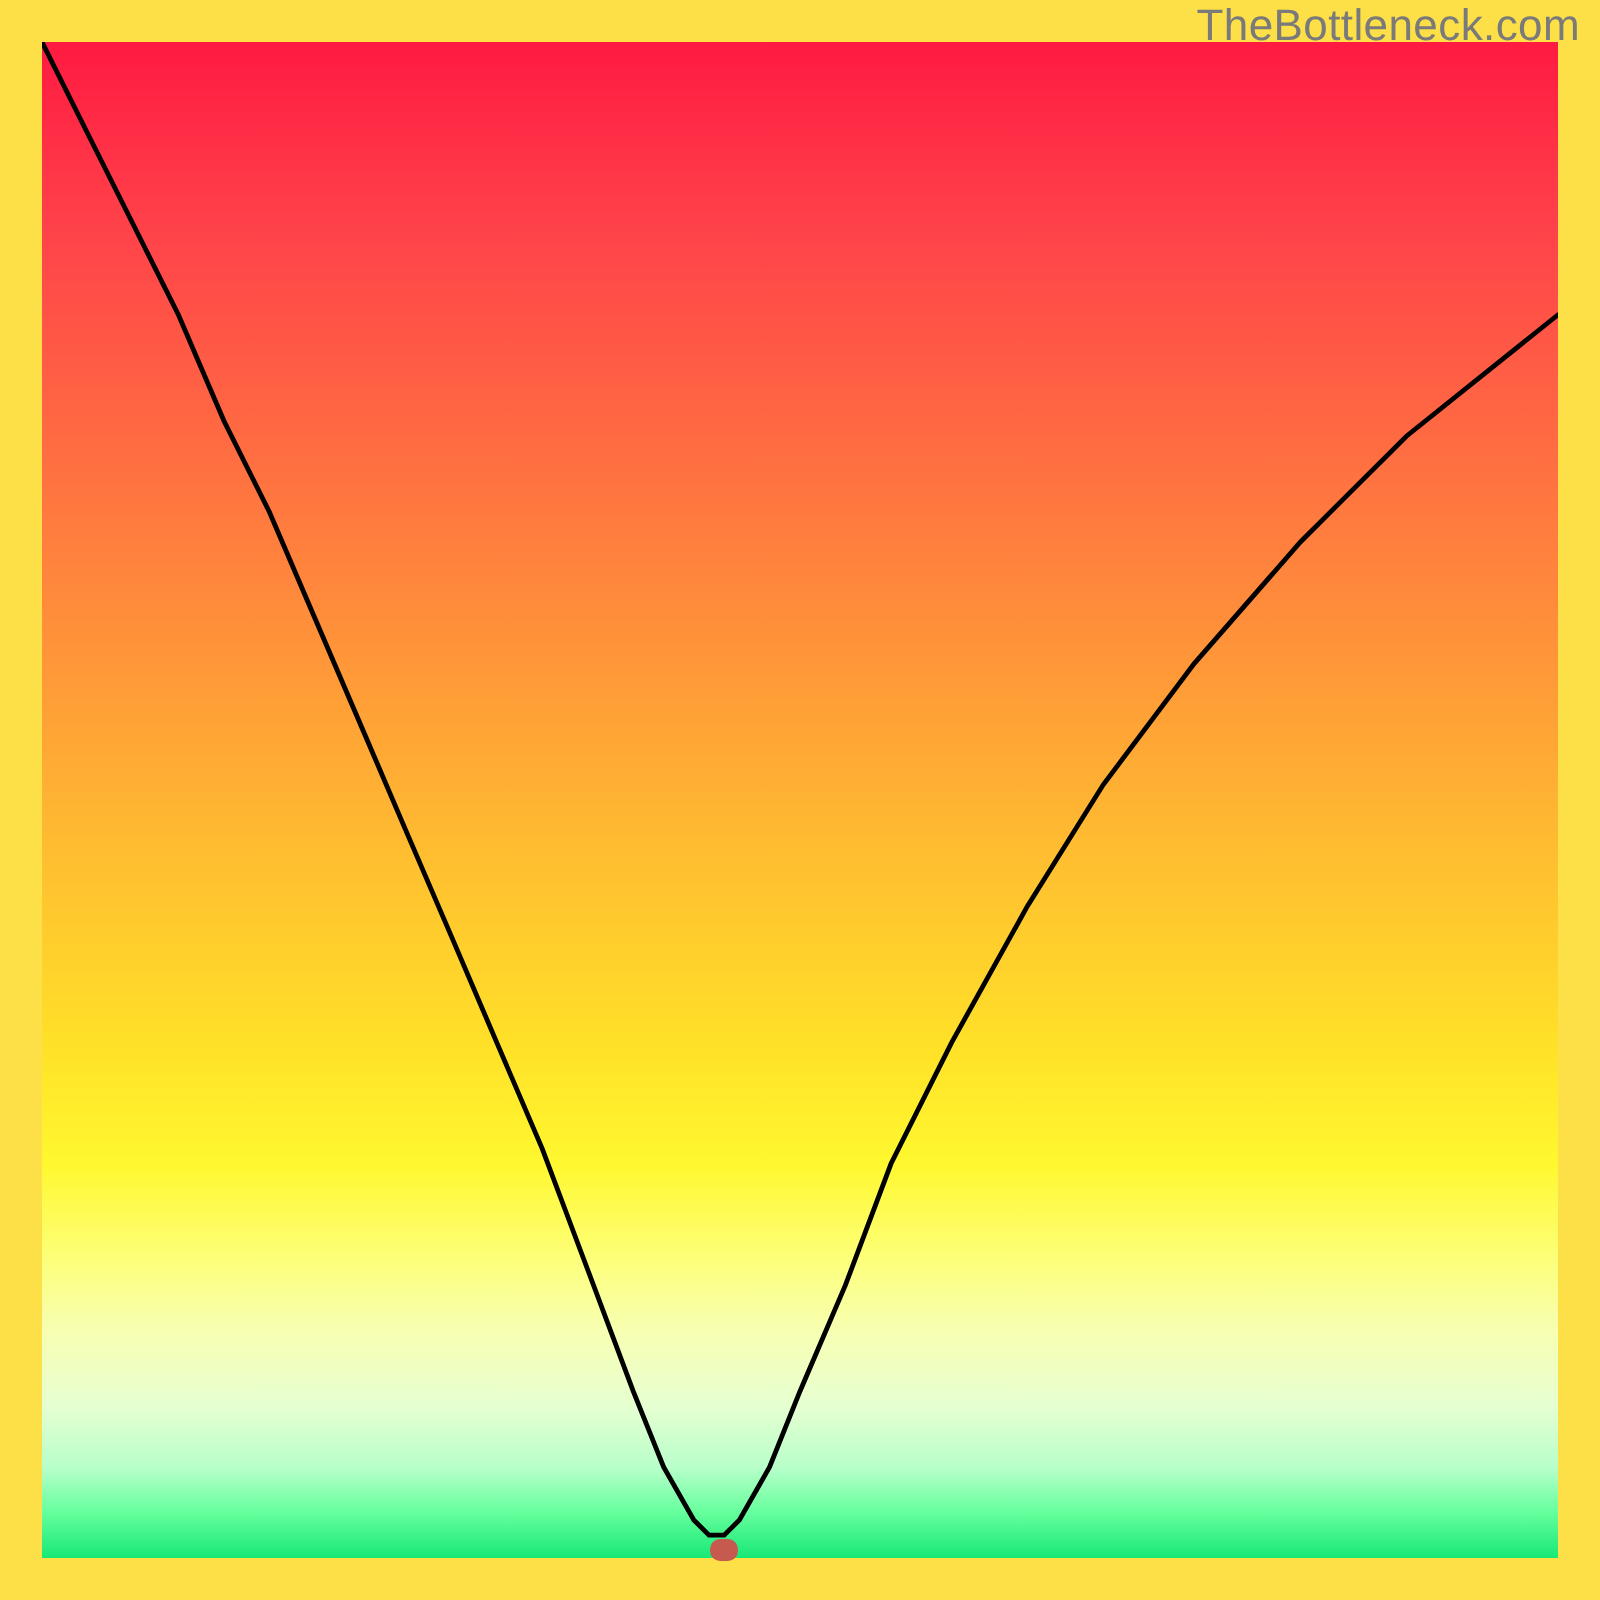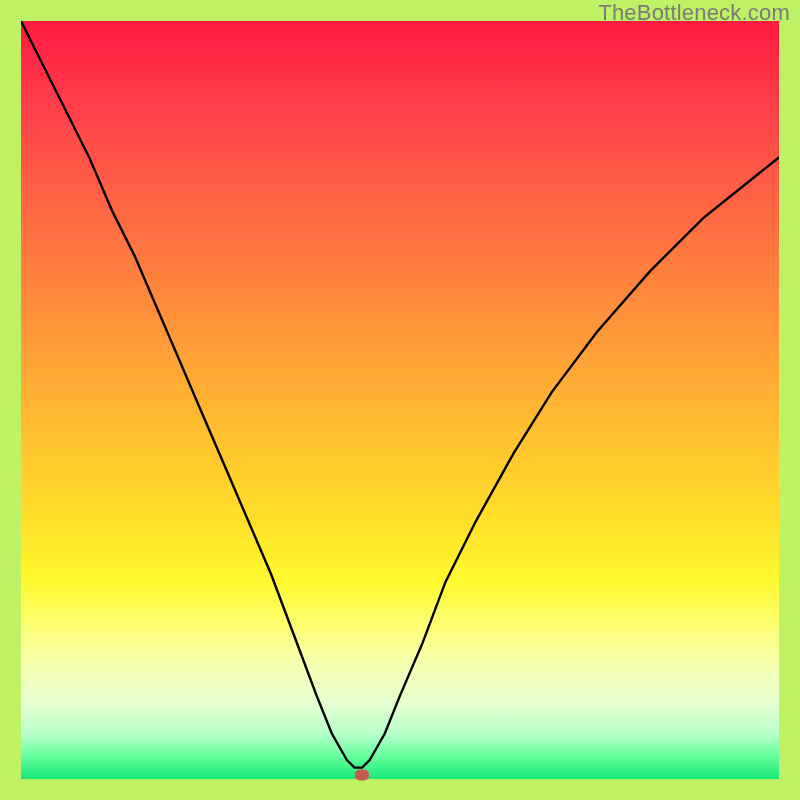--- a/index.html
+++ b/index.html
@@ -8,21 +8,21 @@
     width: 800px;
     height: 800px;
     overflow: hidden;
     background: #000;
     font-family: Arial, Helvetica, sans-serif;
   }
   .frame {
     position: relative;
     width: 800px;
     height: 800px;
-    background: #bef264;
+    background: #fde047;
   }
   .plot {
     position: absolute;
     left: 21px;
     top: 21px;
     width: 758px;
     height: 758px;
     background: linear-gradient(
       to bottom,
       #ff1a41 0%,

